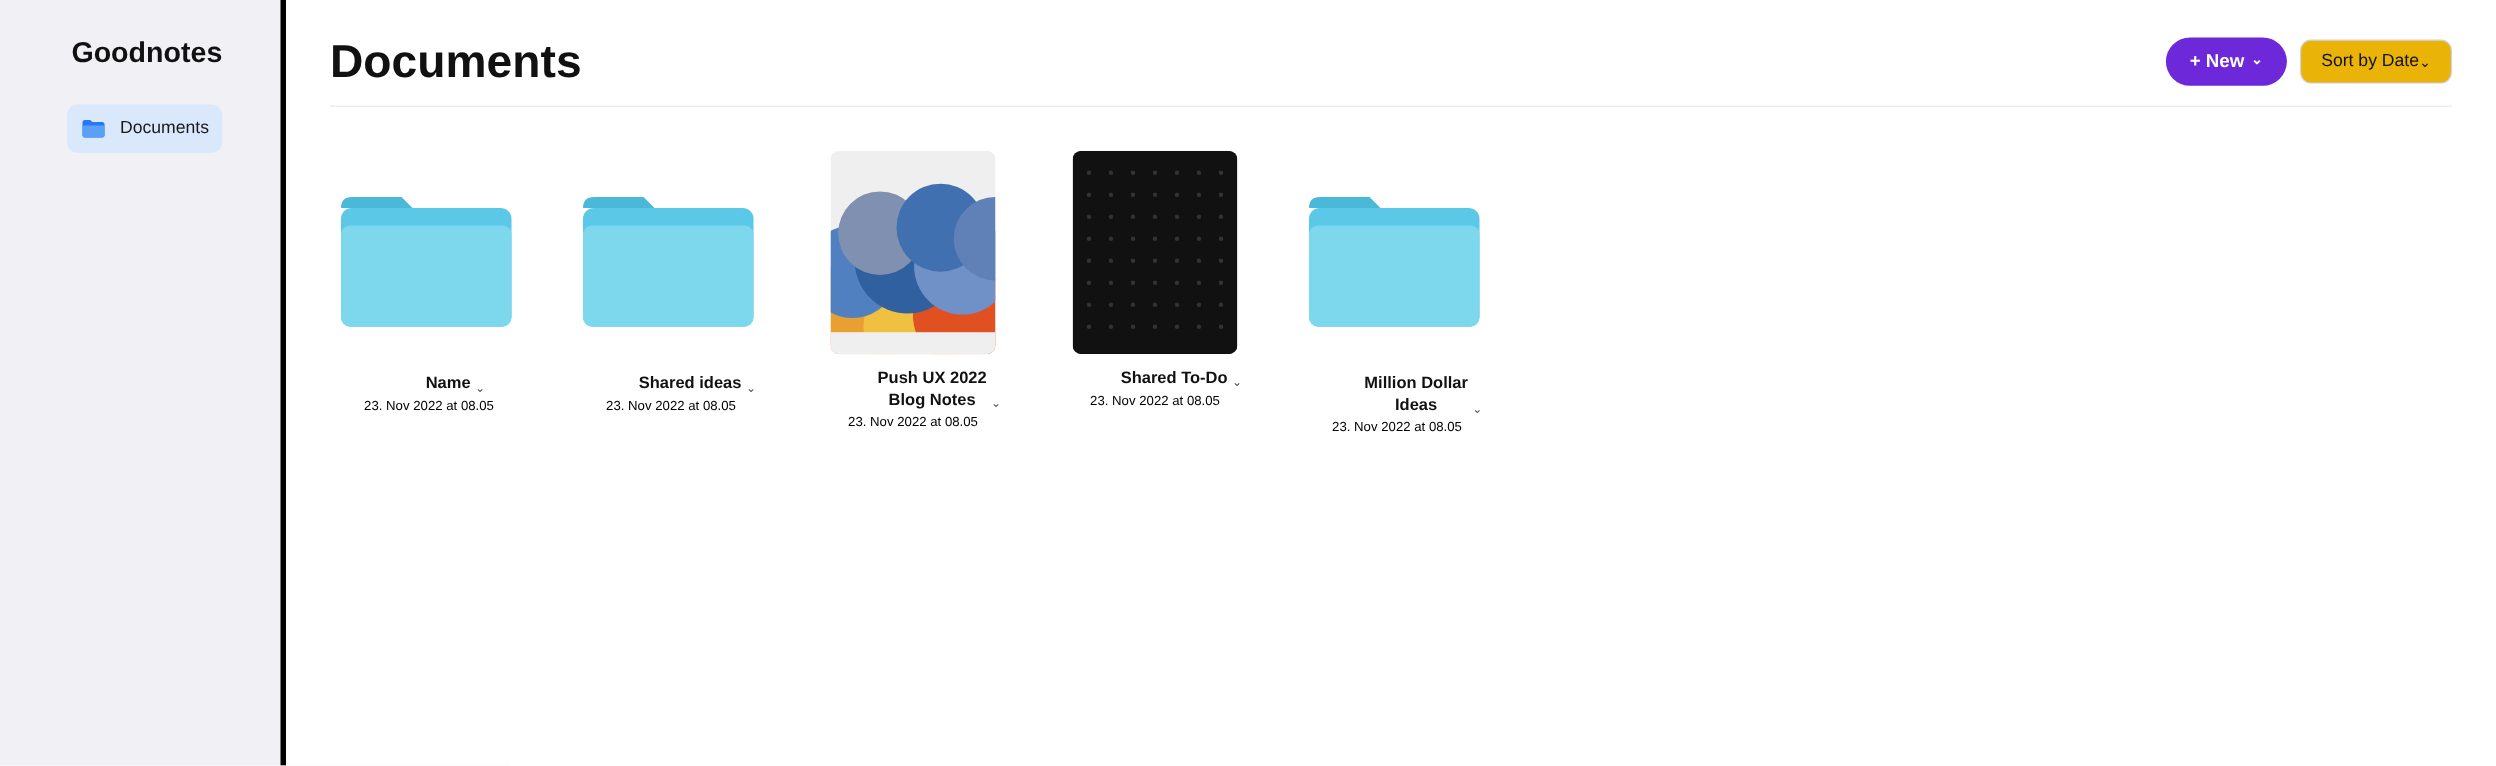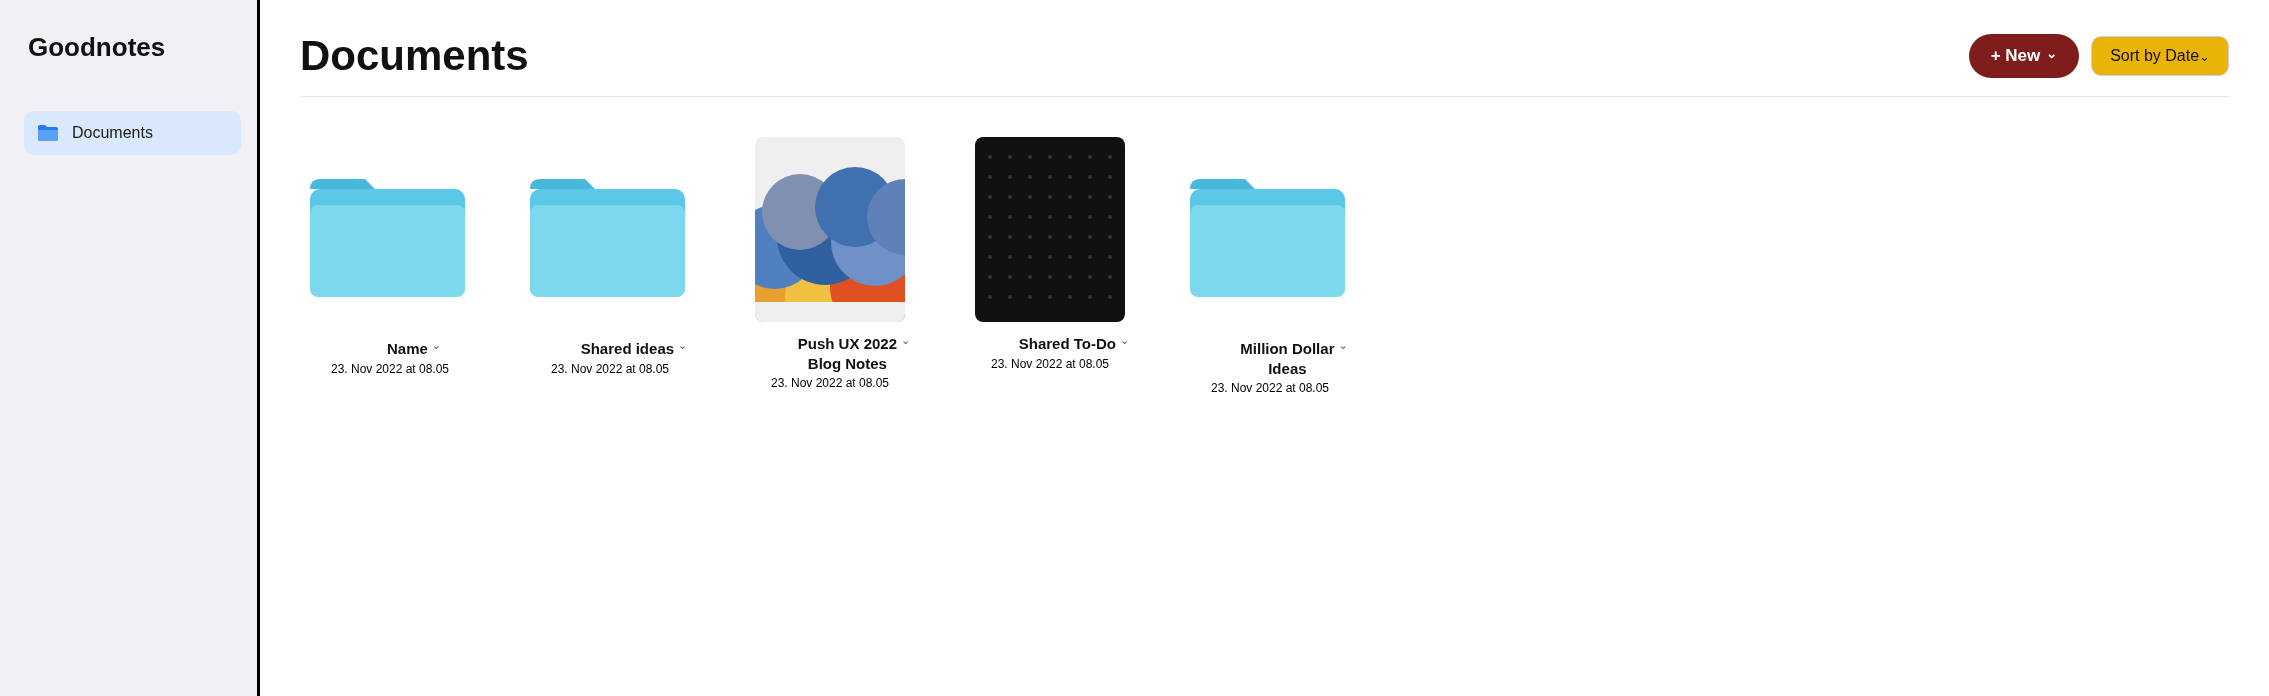--- a/index.html
+++ b/index.html
@@ -12,22 +12,23 @@
     }
 
     
     .sidebar {
       width: 260px;
       min-width: 260px;
       background: #f0f0f5;
       padding: 32px 16px 16px 24px;
       display: flex;
       flex-direction: column;
-      gap: 24px;
-      border-right: 3px solid #000000;
+      gap: 8px;
+      border-right: 5px solid #000000;
+      align-items: center;
     }
     .sidebar-logo {
       font-size: 26px;
       font-weight: 700;
       color: #111;
       margin-bottom: 24px;
       padding-left: 4px;
     }
     .sidebar-item {
       display: flex;
@@ -78,21 +79,21 @@
 
     .header-actions {
       display: flex;
       align-items: center;
       gap: 12px;
     }
 
     .btn-new {
       display: flex;
       gap: 6px;
-      background: #7f1d1d;
+      background: #6d28d9;
       color: #fff;
       border: none;
       border-radius: 24px;
       padding: 12px 22px;
       font-size: 17px;
       font-weight: 600;
       cursor: pointer;
     }
 
     .btn-sort {
@@ -139,21 +140,21 @@
     }
 
     
     .folder-svg {
       width: 160px;
       height: 160px;
     }
 
     .doc-name-row {
       display: flex;
-      align-items: flex-start;
+      align-items: flex-end;
       justify-content: center;
       gap: 4px;
       text-align: center;
       margin-left: 48px;
     }
     .doc-name {
       font-size: 15px;
       font-weight: 600;
       color: #111;
       text-align: center;

